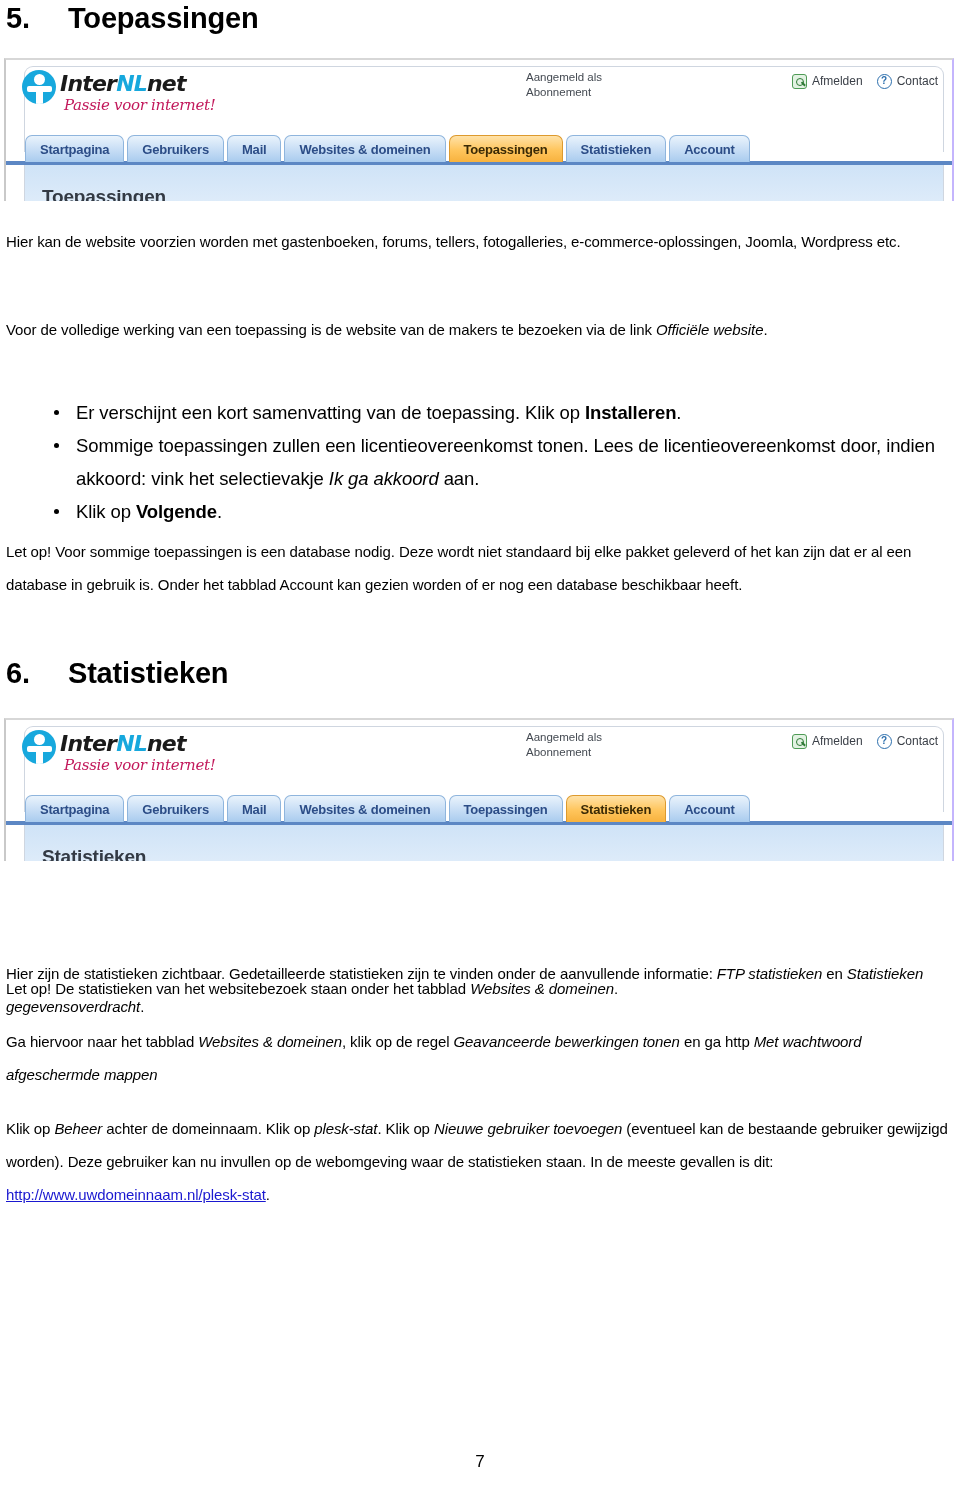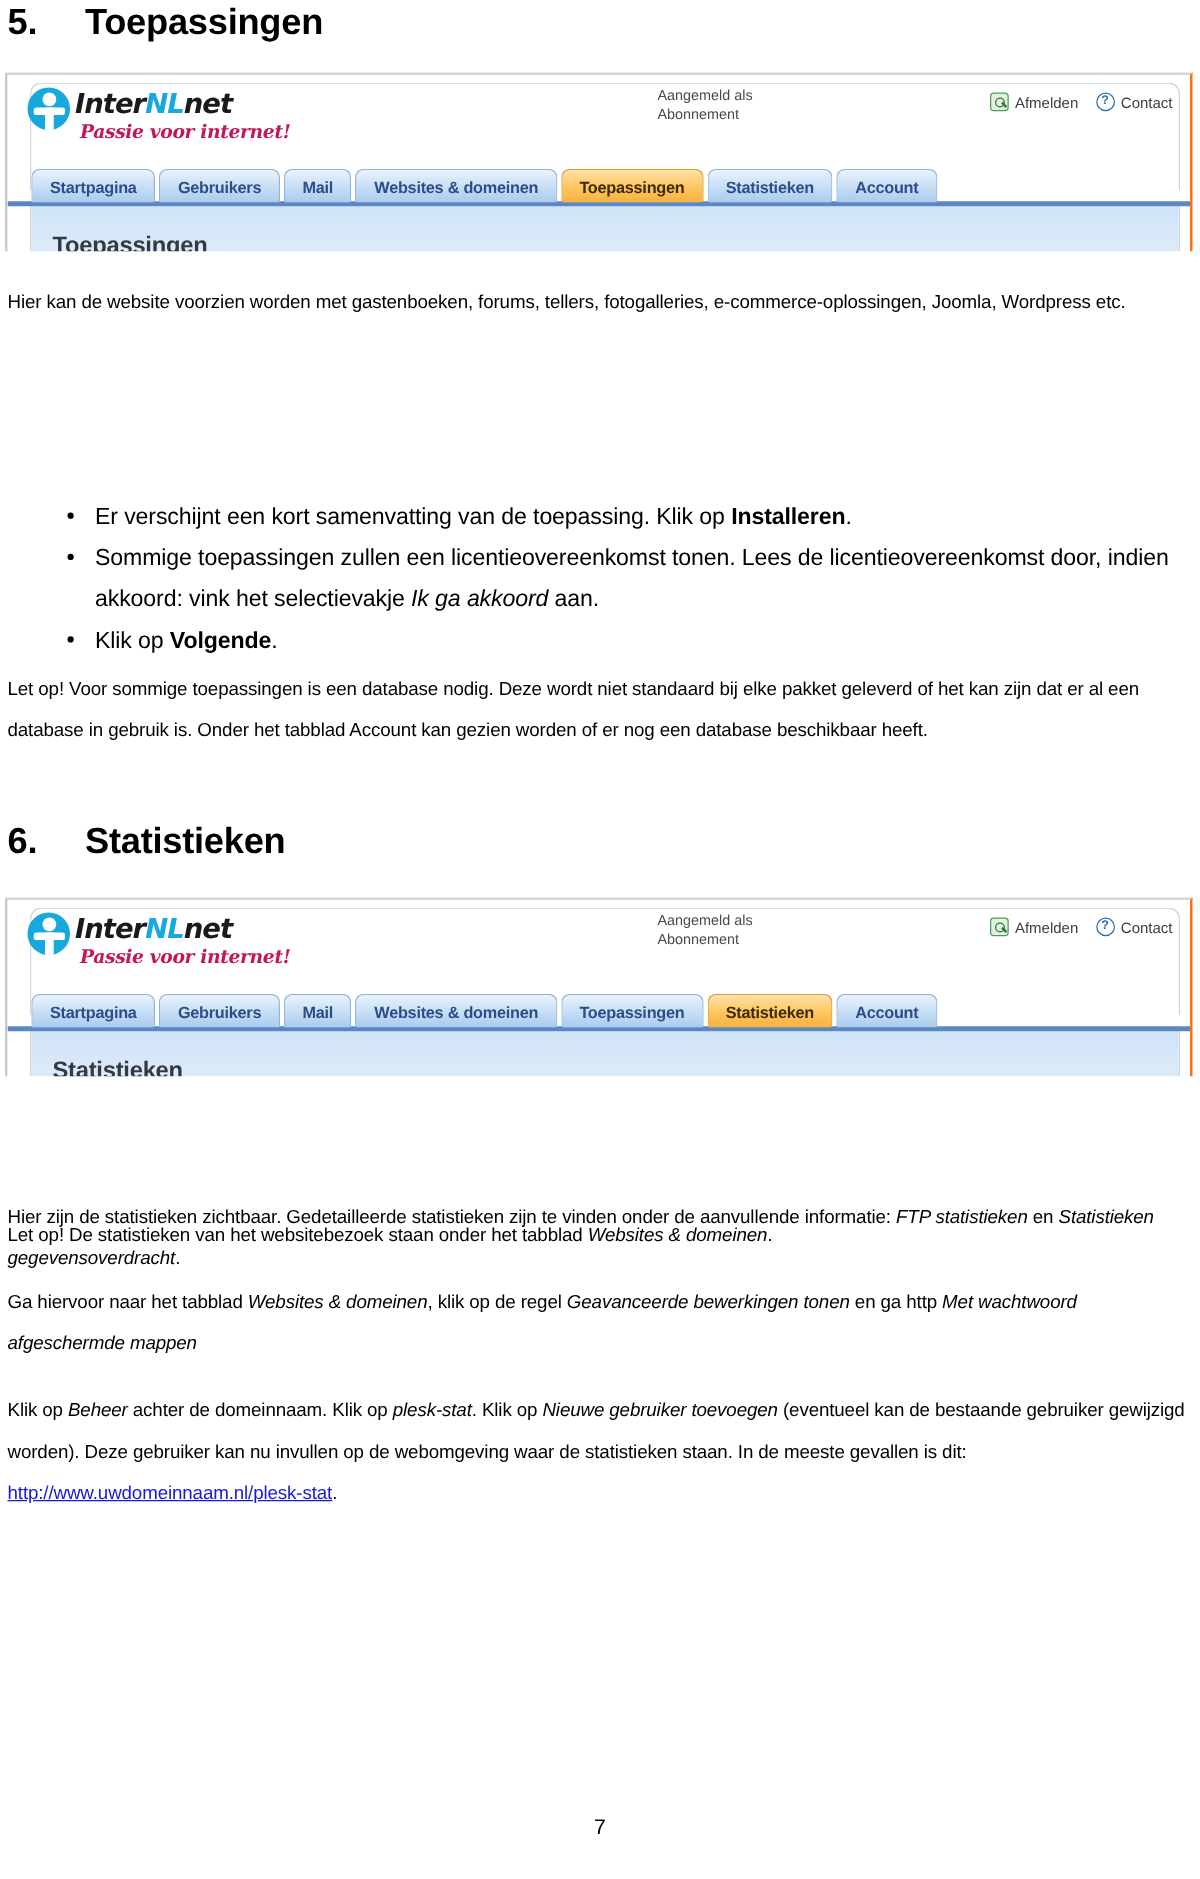--- a/index.html
+++ b/index.html
@@ -70,21 +70,21 @@
 
   
   .shot {
     position: relative;
     width: 950px;
     height: 143px;
     overflow: hidden;
     background: #ffffff;
     border-left: 2px solid #c9c9c9;
     border-top: 2px solid #d7d7d7;
-    border-right: 2px solid #f97316;
+    border-right: 2px solid #c4b5fd;
   }
   .shot-inner {
     position: absolute;
     left: 0; top: 0;
     width: 946px;
     height: 230px;
     background: #ffffff;
   }
   .panel {
     position: absolute;
@@ -146,21 +146,21 @@
     white-space: nowrap;
   }
   .logo-text .nl { color: #17a8dd; }
   .logo-tag {
     position: absolute;
     left: 42px;
     top: 28px;
     font-family: "DejaVu Serif", serif;
     font-style: italic;
     font-size: 15px;
-    font-weight: bold;
+    font-weight: normal;
     color: #c2185b;
     white-space: nowrap;
     letter-spacing: -0.3px;
   }
 
   .account-info {
     position: absolute;
     left: 520px;
     top: 10px;
     text-align: left;
@@ -172,21 +172,21 @@
   .header-links {
     position: absolute;
     right: 14px;
     top: 14px;
     display: flex;
     gap: 14px;
     align-items: center;
     font-size: 12px;
     color: #3b4048;
   }
-  .header-link { display: flex; align-items: center; gap: 5px; }
+  .header-link { display: flex; gap: 5px; }
   .key-icon {
     width: 15px; height: 15px;
     background: #e3f2e3;
     border: 1px solid #4f9b56;
     border-radius: 3px;
     position: relative;
   }
   .key-icon:after {
     content: "";
     position: absolute;
@@ -342,20 +342,23 @@
         <div class="content-band"></div>
         <div class="content-title">Toepassingen</div>
       </div>
     </div>
   </div>
 
   <div style="position:absolute; left:6px; top:225px; width:948px;">
     <p class="body">Hier kan de website voorzien worden met gastenboeken, forums, tellers, fotogalleries, e-commerce-oplossingen, Joomla, Wordpress etc.</p>
   </div>
 
+  <div style="position:absolute; left:6px; top:313px; width:948px;">
+    <p class="body"><span>Voor de volledige werking van een toepassing is de website van de makers te bezoeken via de link </span><span class="em">Officiële website</span><span>.</span></p>
+  </div>
 
   <div style="position:absolute; left:6px; top:396px; width:948px;">
     <ul class="bullets">
       <li><span>Er verschijnt een kort samenvatting van de toepassing. Klik op </span><span class="bold">Installeren</span><span>.</span></li>
       <li><span>Sommige toepassingen zullen een licentieovereenkomst tonen. Lees de licentieovereenkomst door, indien akkoord: vink het selectievakje </span><span class="em">Ik ga akkoord</span><span> aan.</span></li>
       <li><span>Klik op </span><span class="bold">Volgende</span><span>.</span></li>
     </ul>
   </div>
 
   <div style="position:absolute; left:6px; top:535px; width:952px;">

